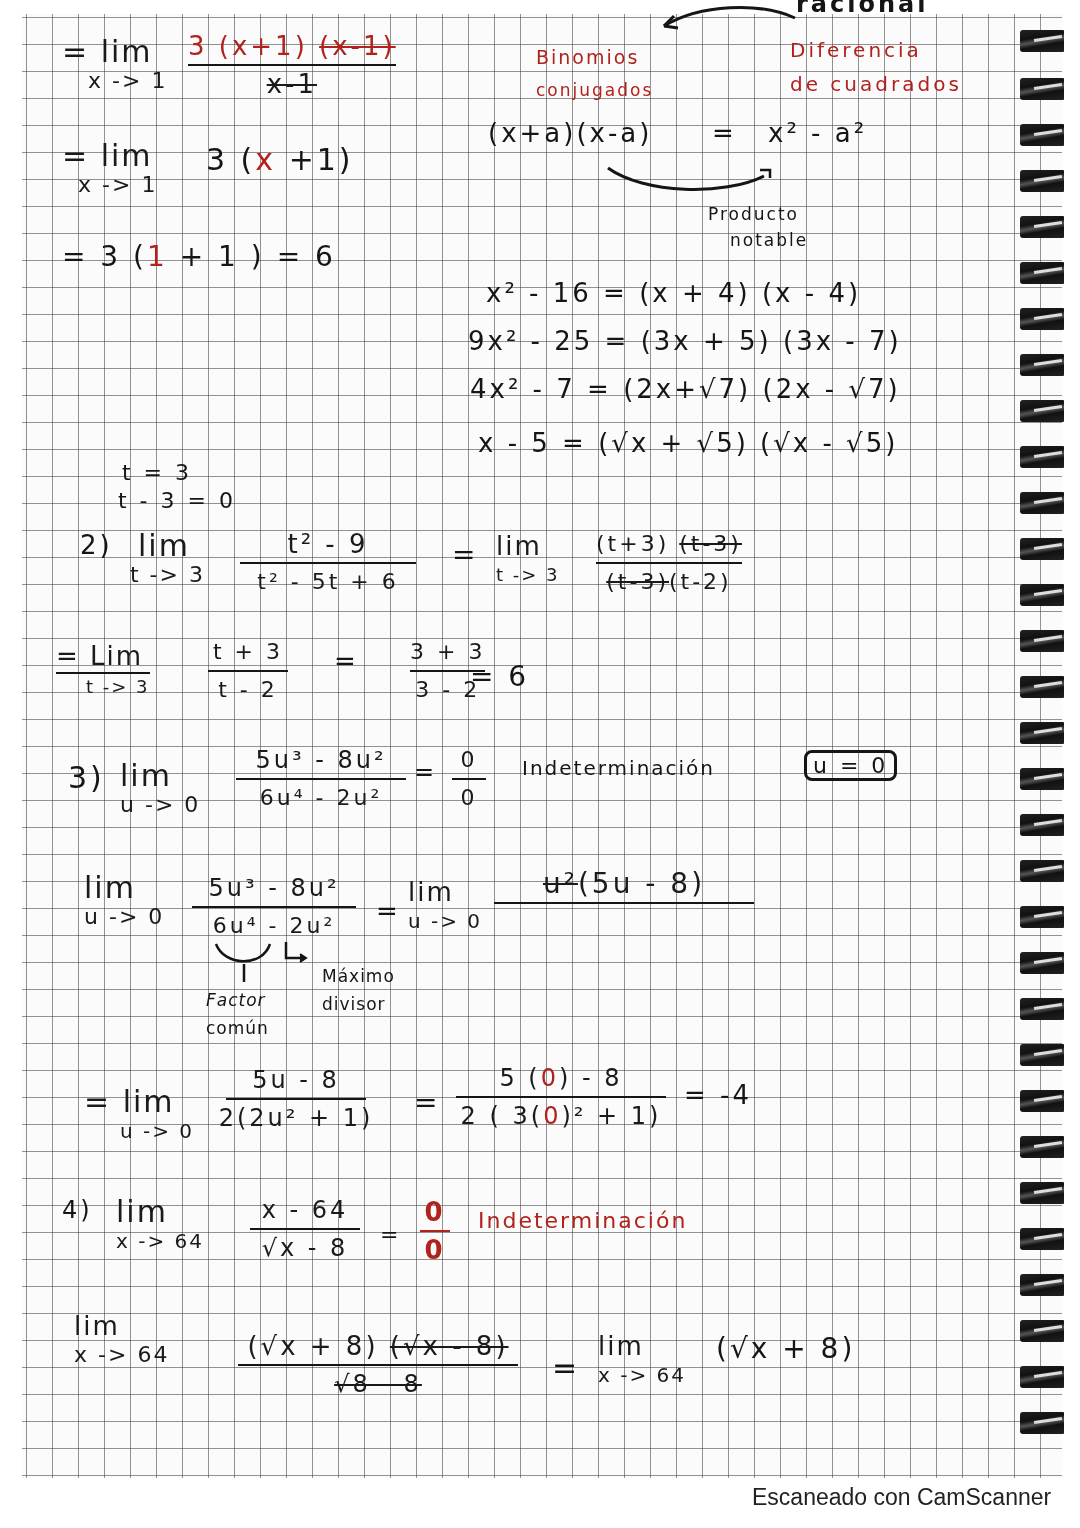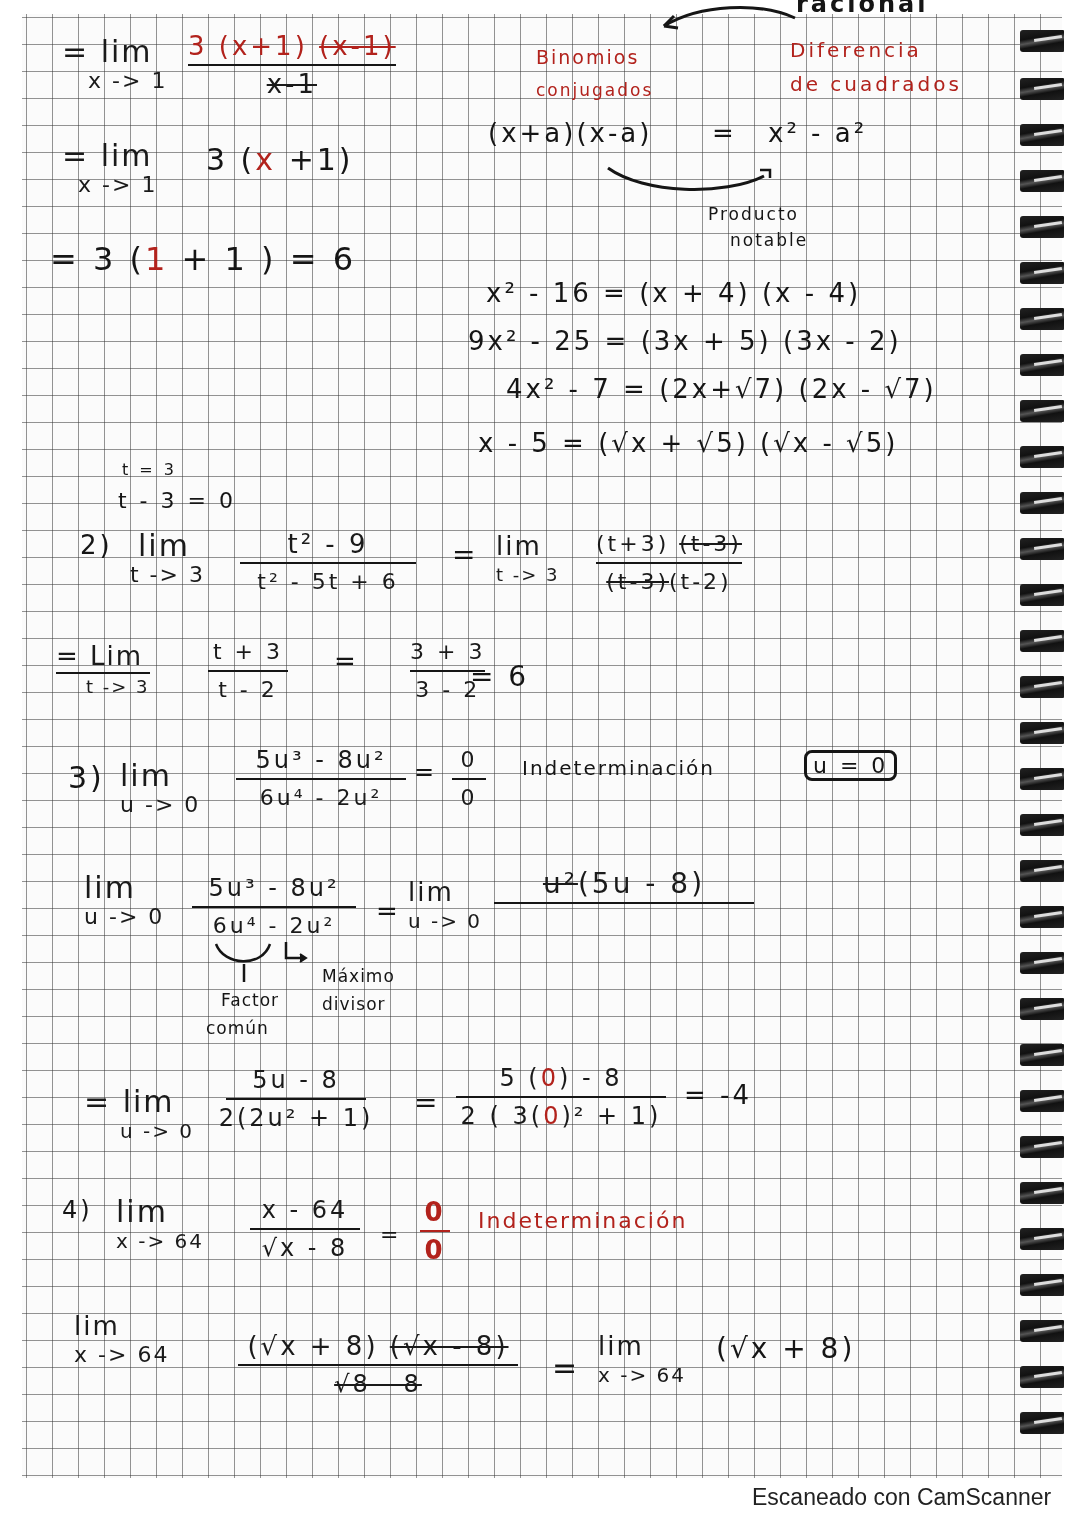--- a/index.html
+++ b/index.html
@@ -98,21 +98,21 @@
     <div class="bar"></div>
     <div class="den strike">x-1</div>
   </div>
 
   <div class="lim" style="left:62px; top:140px;">
     <div class="w">= lim</div>
     <div class="s" style="padding-left:16px">x -&gt; 1</div>
   </div>
   <div class="hw" style="left:206px; top:142px; font-size:30px;"><span>3 (</span><span class="red">x</span><span> +1)</span></div>
 
-  <div class="hw" style="left:50px; top:240px; font-size:32px;"><span>= 3 (</span><span class="red">1</span><span> + 1 ) = 6</span></div>
+  <div class="hw" style="left:62px; top:240px; font-size:28px;"><span>= 3 (</span><span class="red">1</span><span> + 1 ) = 6</span></div>
 </div>
 
 <div>
   <svg class="arrow" style="left:650px; top:2px;" width="150" height="36">
     <path d="M145 16 C 110 0, 50 2, 14 24" stroke="#151515" stroke-width="3" fill="none"></path>
     <path d="M14 24 L 24 14 M14 24 L 28 26" stroke="#151515" stroke-width="3" fill="none"></path>
   </svg>
   <div class="hw" style="left:796px; top:-10px; font-size:24px; font-weight:bold;">racional</div>
 
   <div class="hw red" style="left:536px; top:46px; font-size:19px; letter-spacing:2px;text-align:right;">Binomios</div>
@@ -129,27 +129,27 @@
     <path d="M4 8 C 40 34, 120 36, 160 16" stroke="#151515" stroke-width="3" fill="none"></path>
     <path d="M156 10 L 166 10 L 166 18" stroke="#151515" stroke-width="2.5" fill="none"></path>
   </svg>
 
   <div class="hw" style="left:708px; top:204px; font-size:17px; letter-spacing:2px;">Producto</div>
   <div class="hw" style="left:730px; top:230px; font-size:17px; letter-spacing:2px;">notable</div>
 </div>
 
 <div>
   <div class="hw" style="left:486px; top:278px; font-size:26px;"><span>x² - 16</span> = <span>(x + 4) (x - 4)</span></div>
-  <div class="hw" style="left:468px; top:326px; font-size:26px;"><span>9x² - 25</span> = <span>(3x + 5) (3x - 2)</span></div>
-  <div class="hw" style="left:470px; top:374px; font-size:26px;margin-left:36px;"><span>4x² - 7</span> = <span>(2x+√7) (2x - √7)</span></div>
+  <div class="hw" style="left:468px; top:326px; font-size:26px;"><span>9x² - 25</span> = <span>(3x + 5) (3x - 7)</span></div>
+  <div class="hw" style="left:470px; top:374px; font-size:26px;"><span>4x² - 7</span> = <span>(2x+√7) (2x - √7)</span></div>
   <div class="hw" style="left:478px; top:428px; font-size:26px;"><span>x - 5</span> = <span>(√x + √5) (√x - √5)</span></div>
 </div>
 
 <div>
-  <div class="hw" style="left:122px; top:460px; font-size:16px;text-align:right;">t = 3</div>
+  <div class="hw" style="left:122px; top:460px; font-size:22px;text-align:right;">t = 3</div>
   <div class="hw" style="left:118px; top:488px; font-size:22px;">t - 3 = 0</div>
 
   <div class="hw" style="left:80px; top:530px; font-size:26px;">2)</div>
   <div class="lim" style="left:138px; top:530px;">
     <div class="w">lim</div>
     <div class="s" style="margin-left:-8px">t -&gt; 3</div>
   </div>
   <div class="frac" style="left:240px; top:528px; width:176px;">
     <div class="num">t² - 9</div>
     <div class="bar"></div>
@@ -222,21 +222,21 @@
     <div class="num" style="font-size:28px"><span class="strike">u²</span><span>(5u - 8)</span></div>
     <div class="bar"></div>
   </div>
 
   <svg class="arrow" style="left:208px; top:940px;" width="110" height="52">
     <path d="M8 4 C 16 26, 54 28, 62 4" stroke="#151515" stroke-width="2.5" fill="none"></path>
     <path d="M36 24 L 36 42" stroke="#151515" stroke-width="2.5" fill="none"></path>
     <path d="M78 2 L 78 18 L 96 18" stroke="#151515" stroke-width="2.5" fill="none"></path>
     <path d="M92 14 L 98 18 L 92 22" stroke="#151515" stroke-width="2" fill="#151515"></path>
   </svg>
-  <div class="hw" style="left:221px; top:990px; font-size:17px; letter-spacing:1px;">Factor</div>
+  <div class="hw" style="left:206px; top:990px; font-size:17px; letter-spacing:1px;font-style:italic;">Factor</div>
   <div class="hw" style="left:206px; top:1018px; font-size:17px; letter-spacing:1px;">común</div>
   <div class="hw" style="left:322px; top:966px; font-size:17px; letter-spacing:1px;">Máximo</div>
   <div class="hw" style="left:322px; top:994px; font-size:17px; letter-spacing:1px;">divisor</div>
 
   <div class="lim" style="left:84px; top:1086px;">
     <div class="w">= lim</div>
     <div class="s" style="padding-left:36px; font-size:20px">u -&gt; 0</div>
   </div>
   <div class="frac" style="left:226px; top:1064px; width:140px;">
     <div class="num" style="font-size:24px">5u - 8</div>

